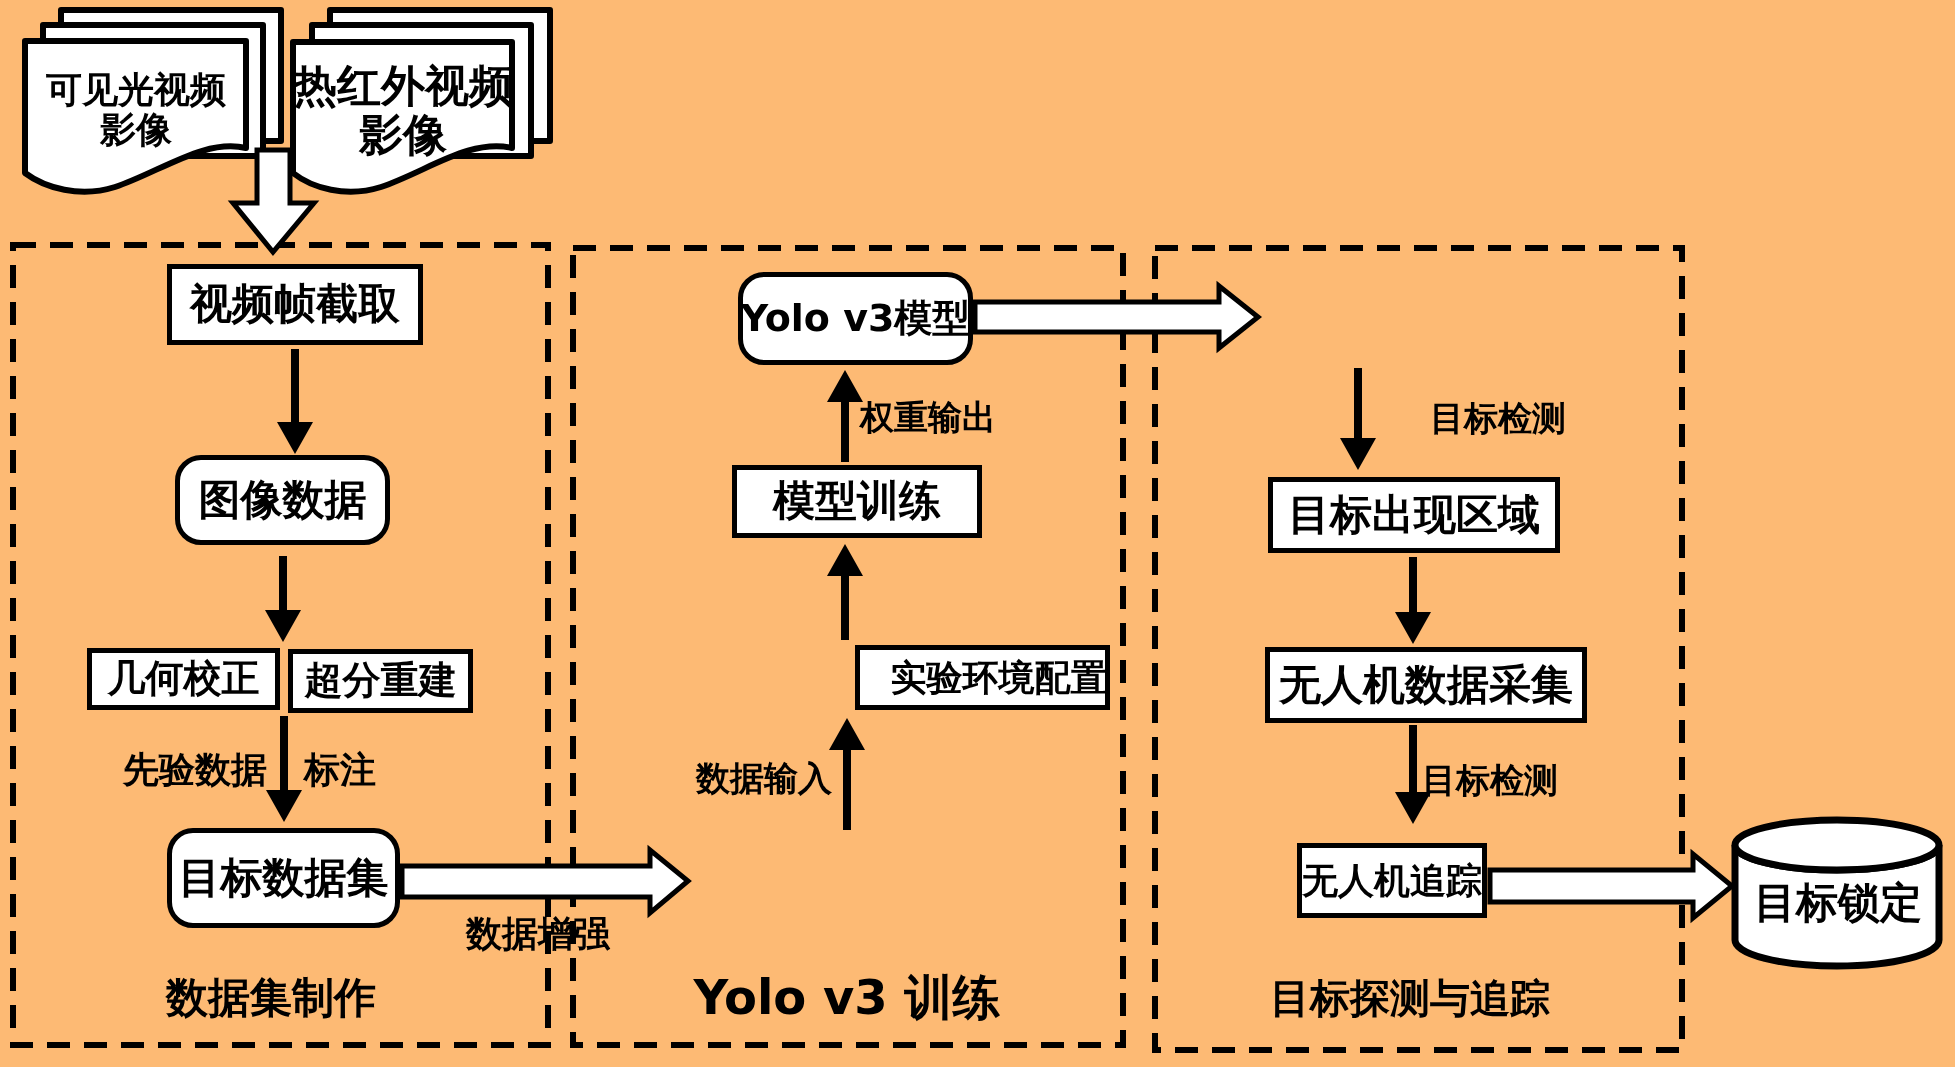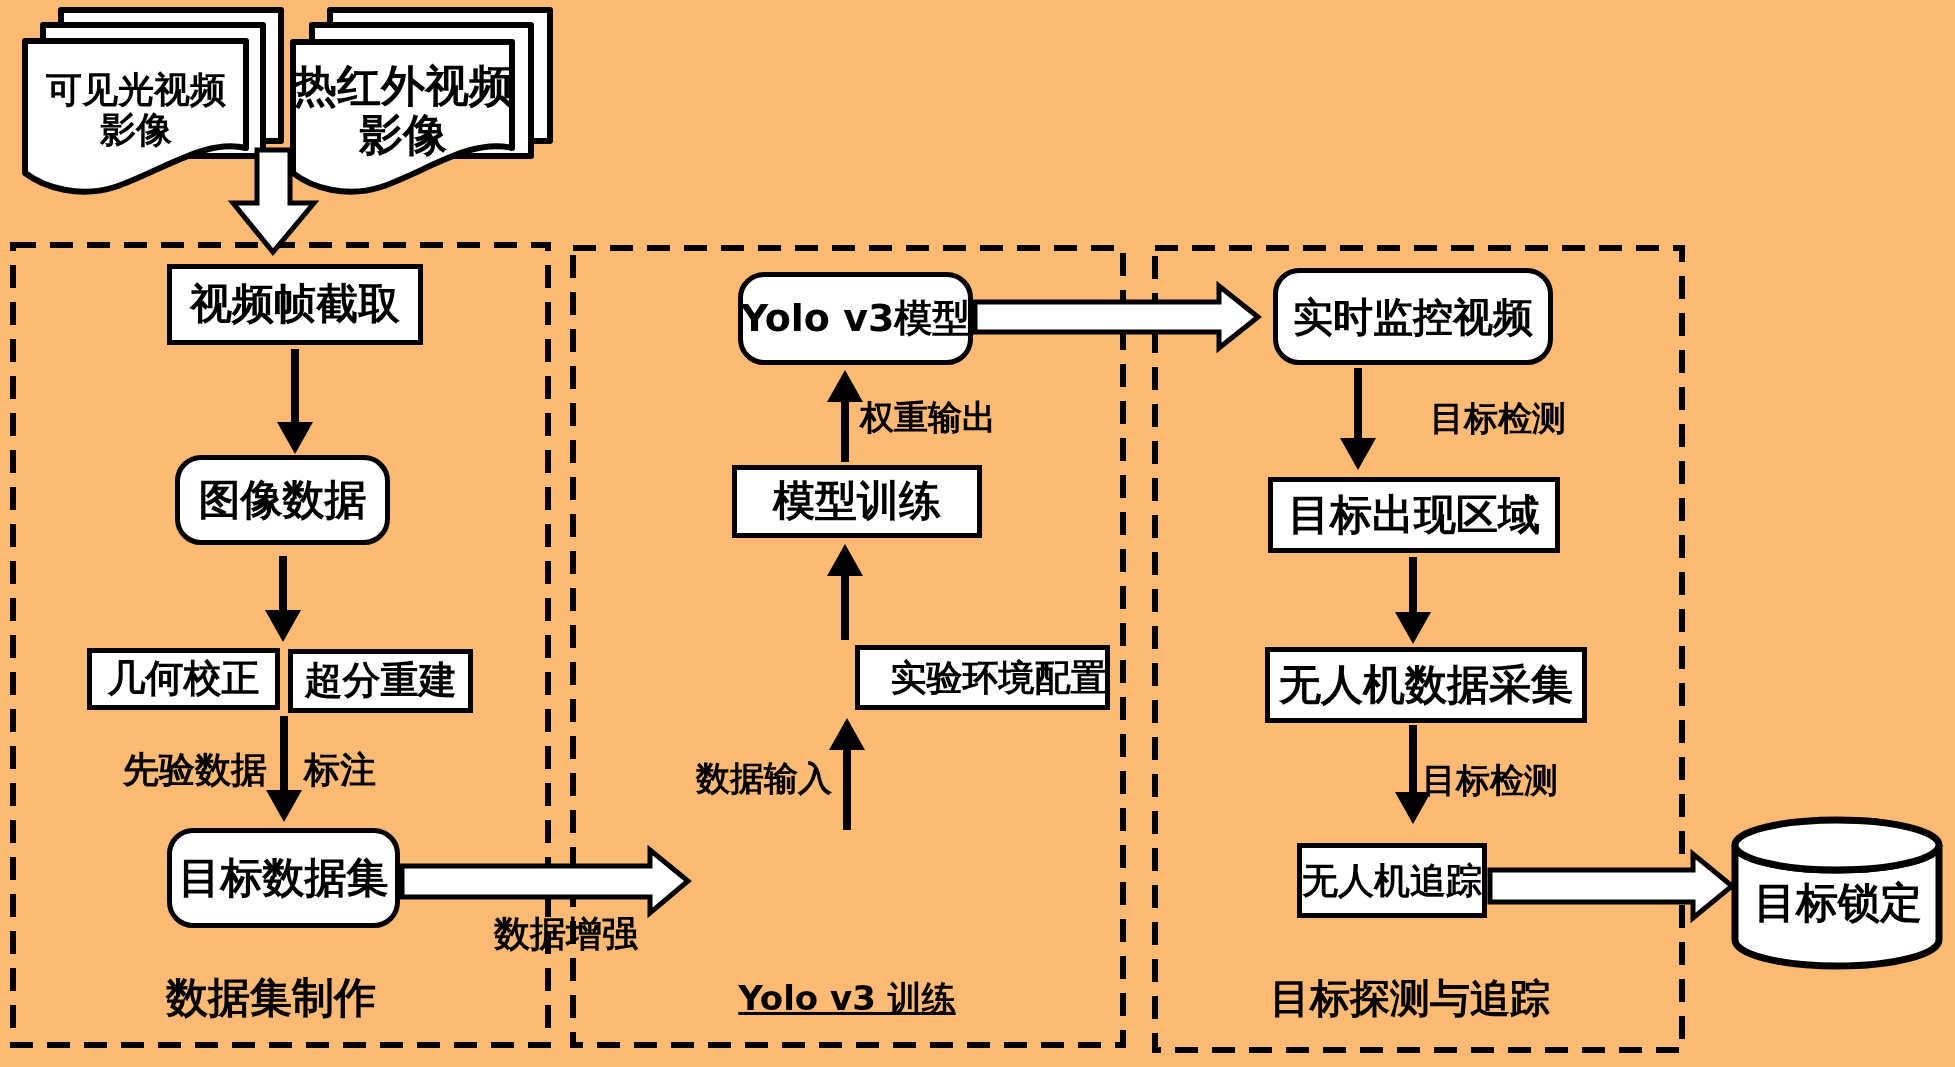--- a/index.html
+++ b/index.html
@@ -107,32 +107,31 @@
   </div>
 
   <div class="node" style="left:167px;top:264px;width:256px;height:81px;font-size:42px;">视频帧截取</div>
   <div class="node round" style="left:175px;top:455px;width:215px;height:90px;font-size:42px;">图像数据</div>
   <div class="node" style="left:87px;top:648px;width:193px;height:62px;font-size:38px;">几何校正</div>
   <div class="node" style="left:288px;top:649px;width:185px;height:64px;font-size:38px;">超分重建</div>
   <div class="node round" style="left:167px;top:828px;width:233px;height:100px;font-size:42px;">目标数据集</div>
 
   <div class="lbl" style="left:195px;top:770px;font-size:36px;">先验数据</div>
   <div class="lbl" style="left:340px;top:770px;font-size:36px;">标注</div>
-  <div class="lbl" style="left:538px;top:934px;font-size:36px;margin-left:28px;">数据增强</div>
+  <div class="lbl" style="left:538px;top:934px;font-size:36px;">数据增强</div>
   <div class="lbl" style="left:271px;top:998px;font-size:42px;">数据集制作</div>
 
   <div class="node round" style="left:738px;top:272px;width:235px;height:93px;font-size:38px;">Yolo v3模型</div>
   <div class="node" style="left:732px;top:465px;width:250px;height:73px;font-size:42px;">模型训练</div>
   <div class="node" style="left:855px;top:645px;width:255px;height:65px;font-size:36px;padding-left:32px;">实验环境配置</div>
 
   <div class="lbl" style="left:764px;top:778px;font-size:34px;">数据输入</div>
   <div class="lbl" style="left:928px;top:417px;font-size:34px;">权重输出</div>
-  <div class="lbl" style="left:847px;top:998px;font-size:34px;text-decoration:underline;">Yolo v3 训练</div>
+  <div class="lbl" style="left:847px;top:998px;font-size:48px;">Yolo v3 训练</div>
 
-  <div class="node round" style="left:1273px;top:268px;width:280px;height:97px;font-size:40px;">实时监控视频</div>
   <div class="node" style="left:1268px;top:477px;width:292px;height:76px;font-size:42px;">目标出现区域</div>
   <div class="node" style="left:1265px;top:647px;width:322px;height:76px;font-size:42px;">无人机数据采集</div>
   <div class="node" style="left:1297px;top:843px;width:190px;height:75px;font-size:36px;">无人机追踪</div>
 
   <div class="lbl" style="left:1498px;top:418px;font-size:34px;">目标检测</div>
   <div class="lbl" style="left:1490px;top:780px;font-size:34px;">目标检测</div>
   <div class="lbl" style="left:1410px;top:998px;font-size:40px;">目标探测与追踪</div>
 
   <div class="lbl" style="left:1838px;top:903px;font-size:42px;">目标锁定</div>
 

